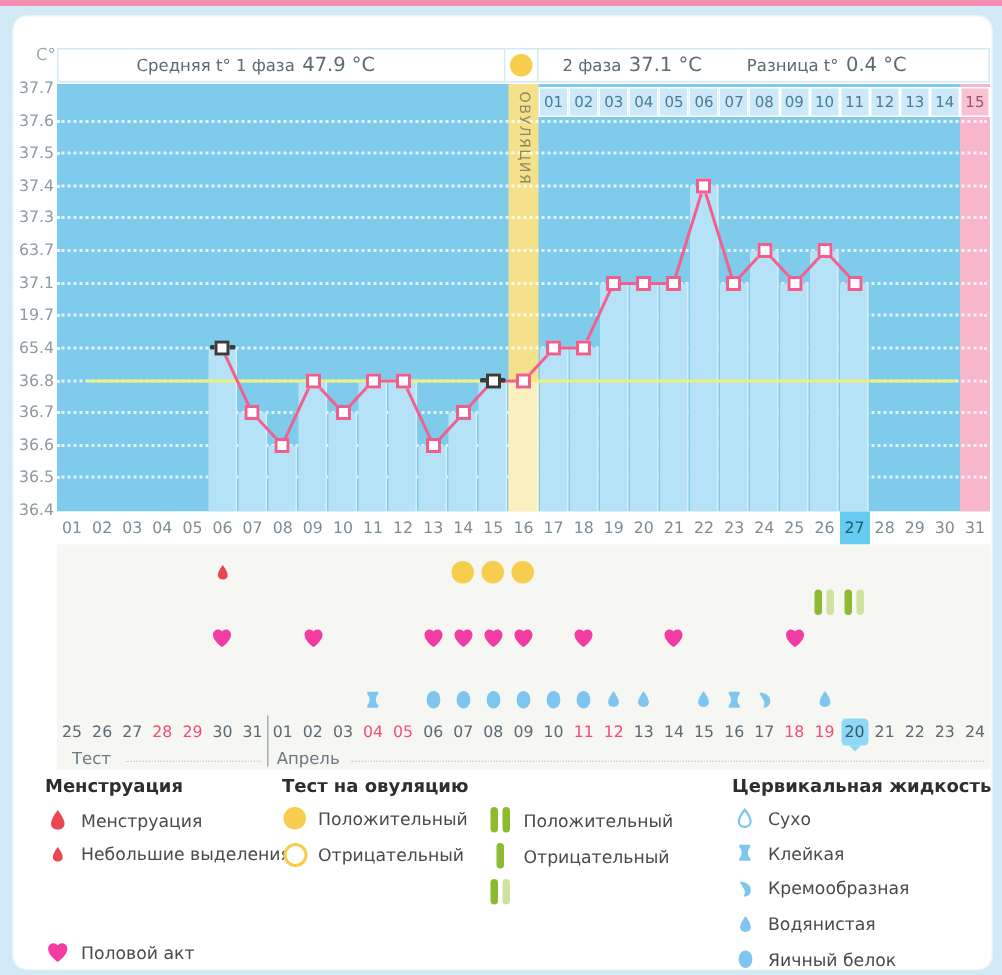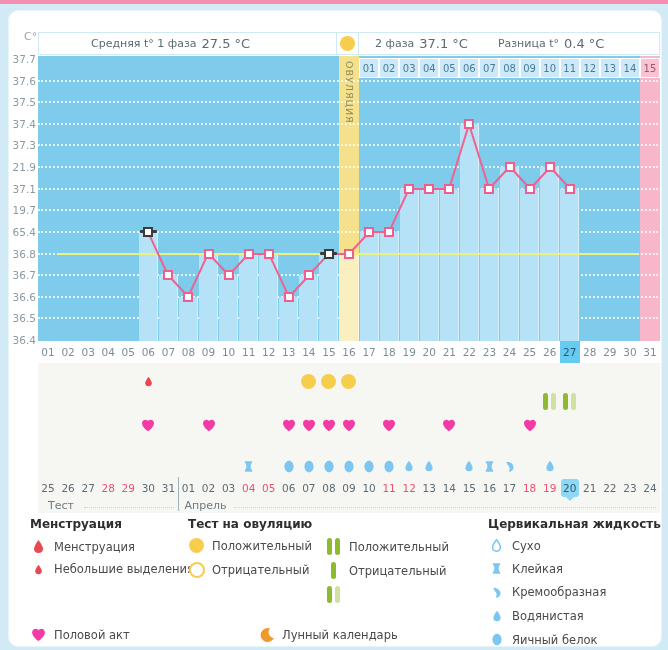--- a/index.html
+++ b/index.html
@@ -53,21 +53,21 @@
 </head>
 <body>
 
 <div class="page">
   <div class="top-stripe"></div>
   <div class="panel"></div>
   <div class="unit">C°</div>
 
   <div class="hbar hbar1">
     <span class="hlabel">Средняя t° 1 фаза</span>
-    <span class="hval">27.5 °C</span>
+    <span class="hval">47.9 °C</span>
   </div>
   <div class="ovu-head">
     <span class="ovu-dot"></span>
   </div>
   <div class="hbar hbar2">
     <span class="hlabel">2 фаза</span>
     <span class="hval">37.1 °C</span>
     <span class="hlabel hgap">Разница t°</span>
     <span class="hval">0.4 °C</span>
   </div>
@@ -78,21 +78,21 @@
       <div class="col" style="left: 639.935px; top: 56px; width: 20.0645px; height: 285px; background: rgb(247, 182, 202);"></div>
       <div class="ytick" style="left: 2px; top: 53px;">37.7</div>
       <div class="ytick" style="left: 2px; top: 74.6154px;">37.6</div>
       <div class="grid" style="left: 38px; top: 79.6154px; width: 620px;"></div>
       <div class="ytick" style="left: 2px; top: 96.2308px;">37.5</div>
       <div class="grid" style="left: 38px; top: 101.231px; width: 620px;"></div>
       <div class="ytick" style="left: 2px; top: 117.846px;">37.4</div>
       <div class="grid" style="left: 38px; top: 122.846px; width: 620px;"></div>
       <div class="ytick" style="left: 2px; top: 139.462px;">37.3</div>
       <div class="grid" style="left: 38px; top: 144.462px; width: 620px;"></div>
-      <div class="ytick" style="left: 2px; top: 161.077px;">21.9</div>
+      <div class="ytick" style="left: 2px; top: 161.077px;">63.7</div>
       <div class="grid" style="left: 38px; top: 166.077px; width: 620px;"></div>
       <div class="ytick" style="left: 2px; top: 182.692px;">37.1</div>
       <div class="grid" style="left: 38px; top: 187.692px; width: 620px;"></div>
       <div class="ytick" style="left: 2px; top: 204.308px;">19.7</div>
       <div class="grid" style="left: 38px; top: 209.308px; width: 620px;"></div>
       <div class="ytick" style="left: 2px; top: 225.923px;">65.4</div>
       <div class="grid" style="left: 38px; top: 230.923px; width: 620px;"></div>
       <div class="ytick" style="left: 2px; top: 247.538px;">36.8</div>
       <div class="grid" style="left: 38px; top: 252.538px; width: 620px;"></div>
       <div class="ytick" style="left: 2px; top: 269.154px;">36.7</div>
@@ -483,22 +483,14 @@
         <div class="lb">Яичный белок</div>
       </div>
       <div class="lg-item" style="left: 30px; top: 114px;">
         <div class="ic">
           <svg width="17" height="16" viewBox="0 0 16 16">
             <path d="M8 14.2C7.7 14 1.6 9.8 1.6 5.6C1.6 3.2 3.4 1.8 5.2 1.8C6.6 1.8 7.6 2.6 8 3.2C8.4 2.6 9.4 1.8 10.8 1.8C12.6 1.8 14.4 3.2 14.4 5.6C14.4 9.8 8.3 14 8 14.2Z" fill="#f23ca4"></path>
           </svg>
         </div>
         <div class="lb">Половой акт</div>
       </div>
-      <div class="lg-item" style="left: 258px; top: 114px;">
-        <div class="ic">
-          <svg width="16" height="16" viewBox="0 0 16 16">
-            <path d="M11 1.5A7 7 0 1 0 15 11A5.8 5.8 0 0 1 11 1.5Z" fill="#f0992e"></path>
-          </svg>
-        </div>
-        <div class="lb">Лунный календарь</div>
-      </div>
     </div>
 </div>
 
 </body></html>

